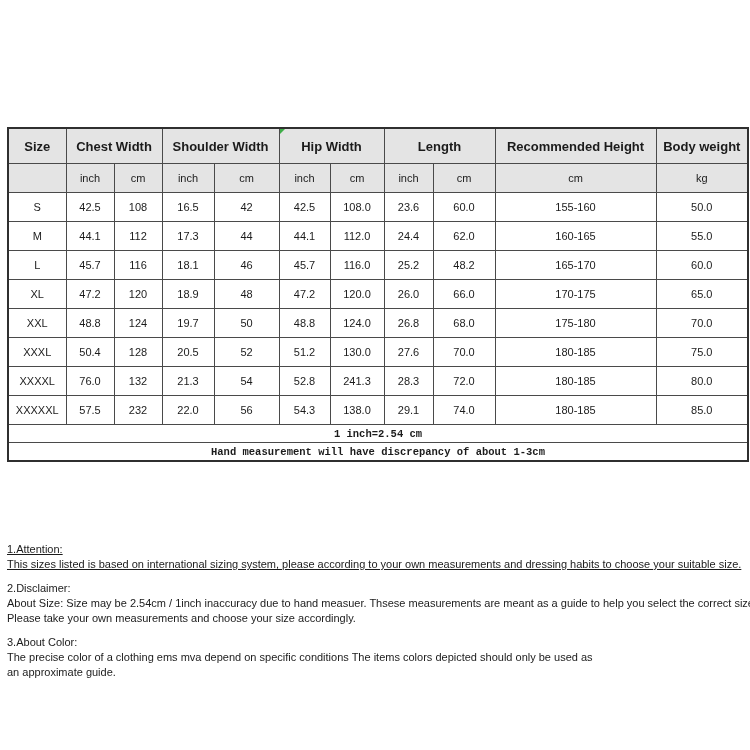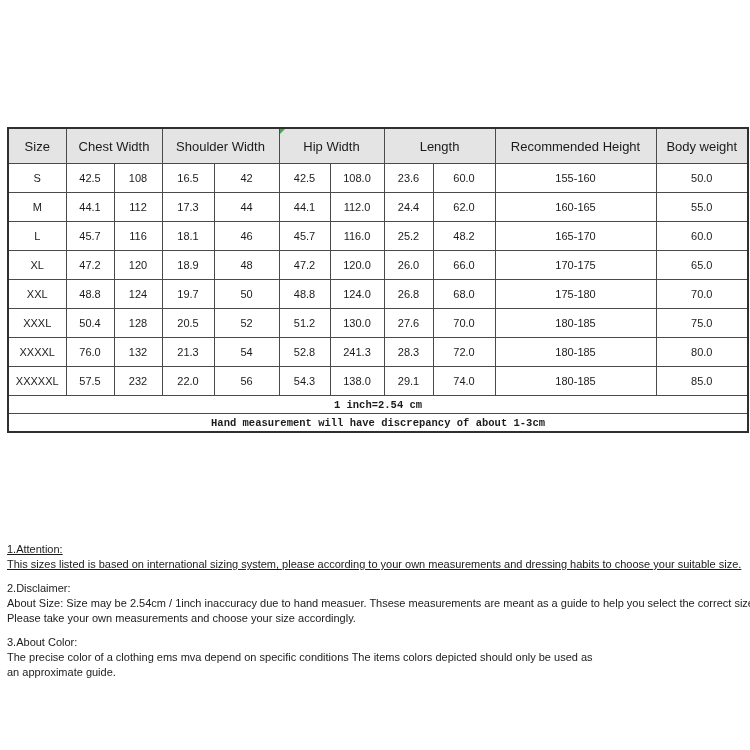--- a/index.html
+++ b/index.html
@@ -36,21 +36,21 @@
     text-align: center;
     vertical-align: middle;
     padding: 0;
     color: #1b1b1b;
     overflow: hidden;
   }
   tr.head-main th {
     height: 34px;
     background: var(--header-bg, #e4e4e4);
     font-size: 13px;
-    font-weight: normal;
+    font-weight: bold;
     position: relative;
     margin-top: 20px;
   }
   tr.head-units th {
     height: 28px;
     background: var(--header-bg, #e4e4e4);
     font-size: 11px;
     font-weight: normal;
   }
   tbody.data-body td {
@@ -116,20 +116,33 @@
           <th colspan="2">Chest Width</th>
           <th colspan="2">Shoulder Width</th>
           <th colspan="2">
             <span class="corner-marker"></span>
             <span>Hip Width</span>
           </th>
           <th colspan="2">Length</th>
           <th>Recommended Height</th>
           <th>Body weight</th>
         </tr>
+        <tr class="head-units">
+          <th></th>
+          <th>inch</th>
+          <th>cm</th>
+          <th>inch</th>
+          <th>cm</th>
+          <th>inch</th>
+          <th>cm</th>
+          <th>inch</th>
+          <th>cm</th>
+          <th>cm</th>
+          <th>kg</th>
+        </tr>
       </thead>
       <tbody class="data-body">
           <tr>
             <td>S</td>
             <td>42.5</td>
             <td>108</td>
             <td>16.5</td>
             <td>42</td>
             <td>42.5</td>
             <td>108.0</td>

